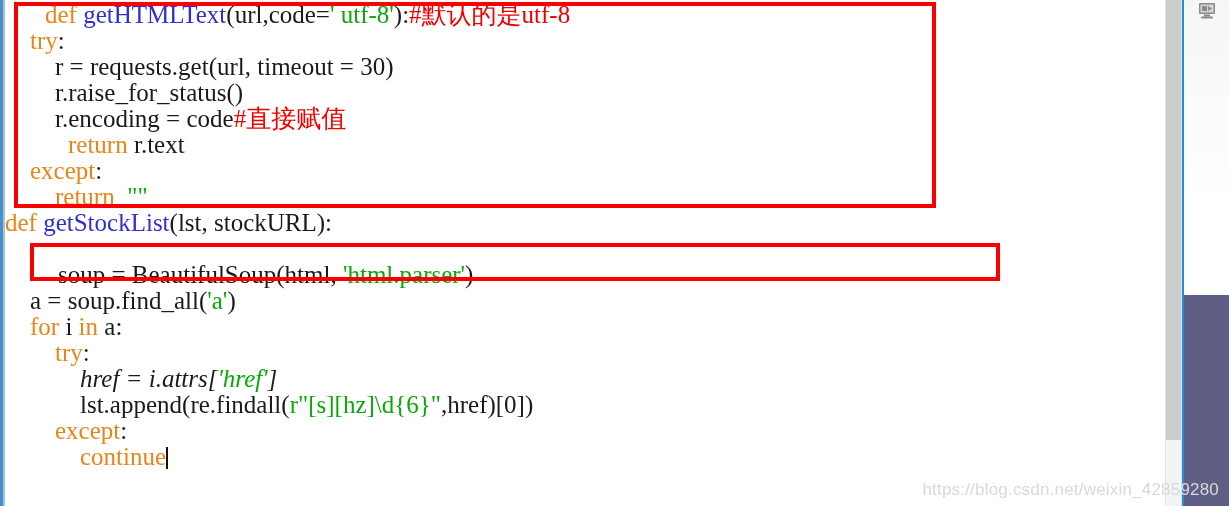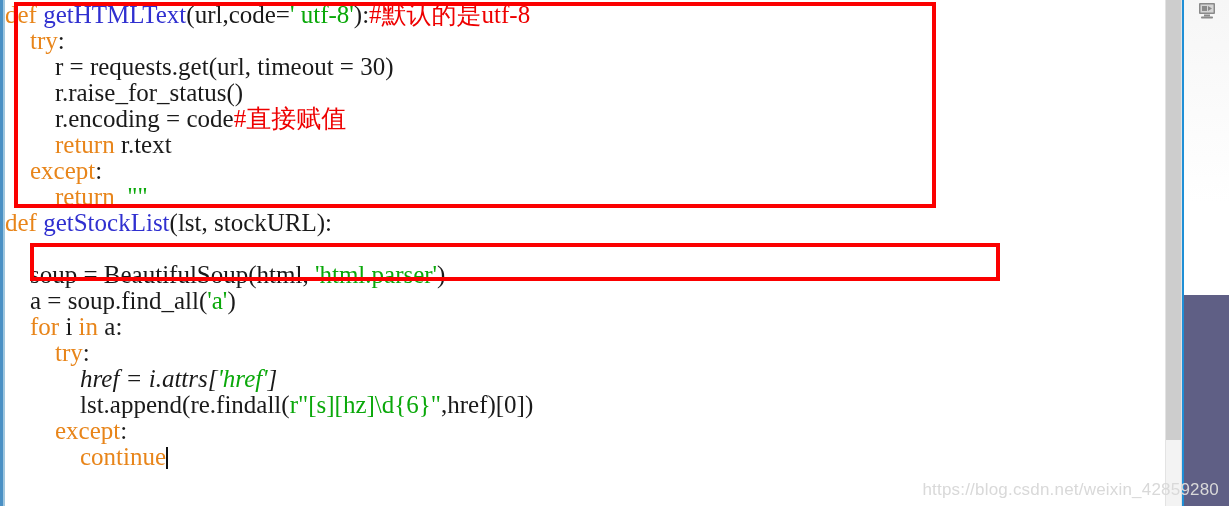--- a/index.html
+++ b/index.html
@@ -146,30 +146,30 @@
 </style>
 </head>
 <body>
 
 <div id="screen">
 
   <div class="left-rule"></div>
   <div class="left-rule2"></div>
 
   <div class="code-area" id="code-area">
-      <div class="code-line" style="top: 2px;"><span class="tok-kw">def</span><span class="tok-txt"> </span><span class="tok-fn">getHTMLText</span><span class="tok-txt">(url,code=</span><span class="tok-str">' utf-8'</span><span class="tok-txt">):</span><span class="tok-com">#默认的是utf-8</span></div>
+      <div class="code-line" style="top: 2px; margin-left: 40px;"><span class="tok-kw">def</span><span class="tok-txt"> </span><span class="tok-fn">getHTMLText</span><span class="tok-txt">(url,code=</span><span class="tok-str">' utf-8'</span><span class="tok-txt">):</span><span class="tok-com">#默认的是utf-8</span></div>
       <div class="code-line" style="top: 28px;"><span class="tok-txt">    </span><span class="tok-kw">try</span><span class="tok-txt">:</span></div>
       <div class="code-line" style="top: 54px;"><span class="tok-txt">        r = requests.get(url, timeout = 30)</span></div>
       <div class="code-line" style="top: 106px;"><span class="tok-txt">        r.encoding = code</span><span class="tok-com">#直接赋值</span></div>
       <div class="code-line" style="top: 80px;"><span class="tok-txt">        r.raise_for_status()</span></div>
-      <div class="code-line" style="top: 132px;"><span class="tok-txt">        </span><span class="tok-kw">return</span><span class="tok-txt"> r.text</span></div>
+      <div class="code-line" style="top: 132px; padding-left: 13px;"><span class="tok-txt">        </span><span class="tok-kw">return</span><span class="tok-txt"> r.text</span></div>
       <div class="code-line" style="top: 158px;"><span class="tok-txt">    </span><span class="tok-kw">except</span><span class="tok-txt">:</span></div>
       <div class="code-line" style="top: 184px;"><span class="tok-txt">        </span><span class="tok-kw">return</span><span class="tok-txt">  </span><span class="tok-str">""</span></div>
       <div class="code-line" style="top: 210px;"><span class="tok-kw">def</span><span class="tok-txt"> </span><span class="tok-fn">getStockList</span><span class="tok-txt">(lst, stockURL):</span></div>
-      <div class="code-line" style="top: 262px;"><span class="tok-txt">    soup = BeautifulSoup(html, </span><span class="tok-str">'html.parser'</span><span class="tok-txt">)</span></div>
+      <div class="code-line" style="top: 262px; padding-left: 28px;"><span class="tok-txt">    soup = BeautifulSoup(html, </span><span class="tok-str">'html.parser'</span><span class="tok-txt">)</span></div>
       <div class="code-line" style="top: 288px;"><span class="tok-txt">    a = soup.find_all(</span><span class="tok-str">'a'</span><span class="tok-txt">)</span></div>
       <div class="code-line" style="top: 314px;"><span class="tok-txt">    </span><span class="tok-kw">for</span><span class="tok-txt"> i </span><span class="tok-kw">in</span><span class="tok-txt"> a:</span></div>
       <div class="code-line" style="top: 340px;"><span class="tok-txt">        </span><span class="tok-kw">try</span><span class="tok-txt">:</span></div>
       <div class="code-line" style="top: 366px; font-style: italic;"><span class="tok-txt">            href = i.attrs[</span><span class="tok-str">'href'</span><span class="tok-txt">]</span></div>
       <div class="code-line" style="top: 392px;"><span class="tok-txt">            lst.append(re.findall(</span><span class="tok-str">r"[s][hz]\d{6}"</span><span class="tok-txt">,href)[0])</span></div>
       <div class="code-line" style="top: 418px;"><span class="tok-txt">        </span><span class="tok-kw">except</span><span class="tok-txt">:</span></div>
       <div class="code-line" style="top: 444px;"><span class="tok-txt">            </span><span class="tok-kw">continue</span><span class="caret"></span></div>
     </div>
 
   <div id="annot-layer">

